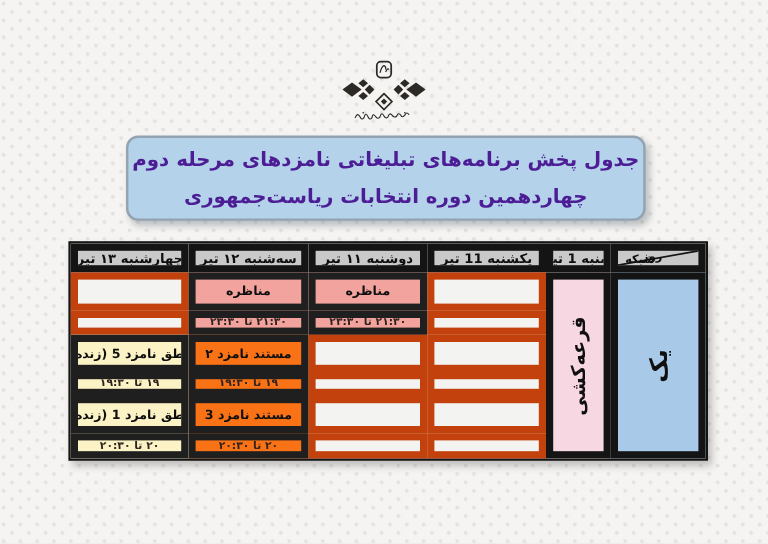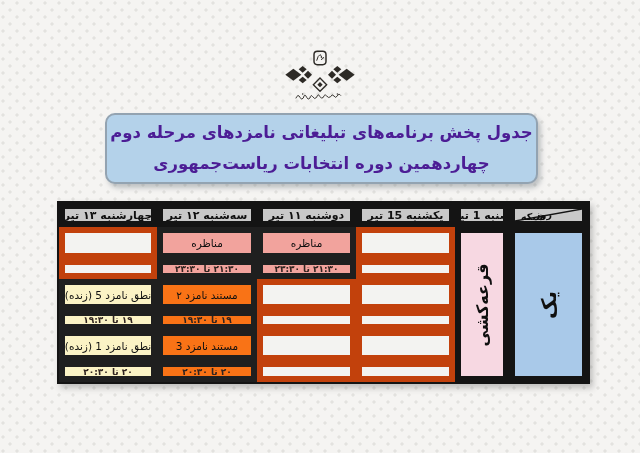--- a/index.html
+++ b/index.html
@@ -35,21 +35,21 @@
   }
   .c{
     border:6px solid #c2410c;box-sizing:border-box;direction:rtl;
     display:flex;align-items:center;justify-content:center;
     overflow:hidden;color:#0f0f0f;
   }
   .hd{background:#c9c9c9;border-color:#141414;font-weight:bold;font-size:11px;white-space:nowrap;}
   .debate{background:#f2a39d;border-color:#1f1f1f;}
   .doc{background:#f97316;border-color:#1f1f1f;}
   .speech{background:#fbf3c5;border-color:#1f1f1f;}
-  .prog{font-weight:normal;font-size:10.5px;white-space:nowrap;text-align:right;}
+  .prog{font-weight:bold;font-size:10.5px;white-space:nowrap;text-align:right;}
   .time{font-weight:bold;font-size:9px;color:#30231f;white-space:nowrap;}
   .vertcell{position:relative;border-color:#141414;}
   .chan{background:#a9c9e9;}
   .lot{background:#f7d8e2;}
   .vtext{
     position:absolute;left:50%;top:50%;white-space:nowrap;
     transform:translate(-50%,-50%) rotate(-90deg);
     font-weight:bold;color:#101010;
   }
   .vtext-chan{font-size:20px;}
@@ -98,21 +98,21 @@
   <div class="tbl">
 
     <div class="c corner" style="grid-area:1/1/2/2">
       <svg>
           <line x1="0" y1="100%" x2="100%" y2="0" stroke="#141414" stroke-width="1.4"></line>
         </svg>
       <span class="corner-day">روز</span>
       <span class="corner-net">شبکه</span>
     </div>
     <div class="c hd" style="grid-area:1/2/2/3">شنبه 1 تیر</div>
-    <div class="c hd" style="grid-area:1/3/2/4">یکشنبه 15 تیر</div>
+    <div class="c hd" style="grid-area:1/3/2/4">یکشنبه 11 تیر</div>
     <div class="c hd" style="grid-area:1/4/2/5">دوشنبه ۱۱ تیر</div>
     <div class="c hd" style="grid-area:1/5/2/6">سه‌شنبه ۱۲ تیر</div>
     <div class="c hd" style="grid-area:1/6/2/7">چهارشنبه ۱۳ تیر</div>
 
     <div class="c vertcell chan" style="grid-area:2/1/8/2">
       <span class="vtext vtext-chan">یک</span>
     </div>
     <div class="c vertcell lot" style="grid-area:2/2/8/3">
       <span class="vtext vtext-lot">قرعه‌کشی</span>
     </div>

